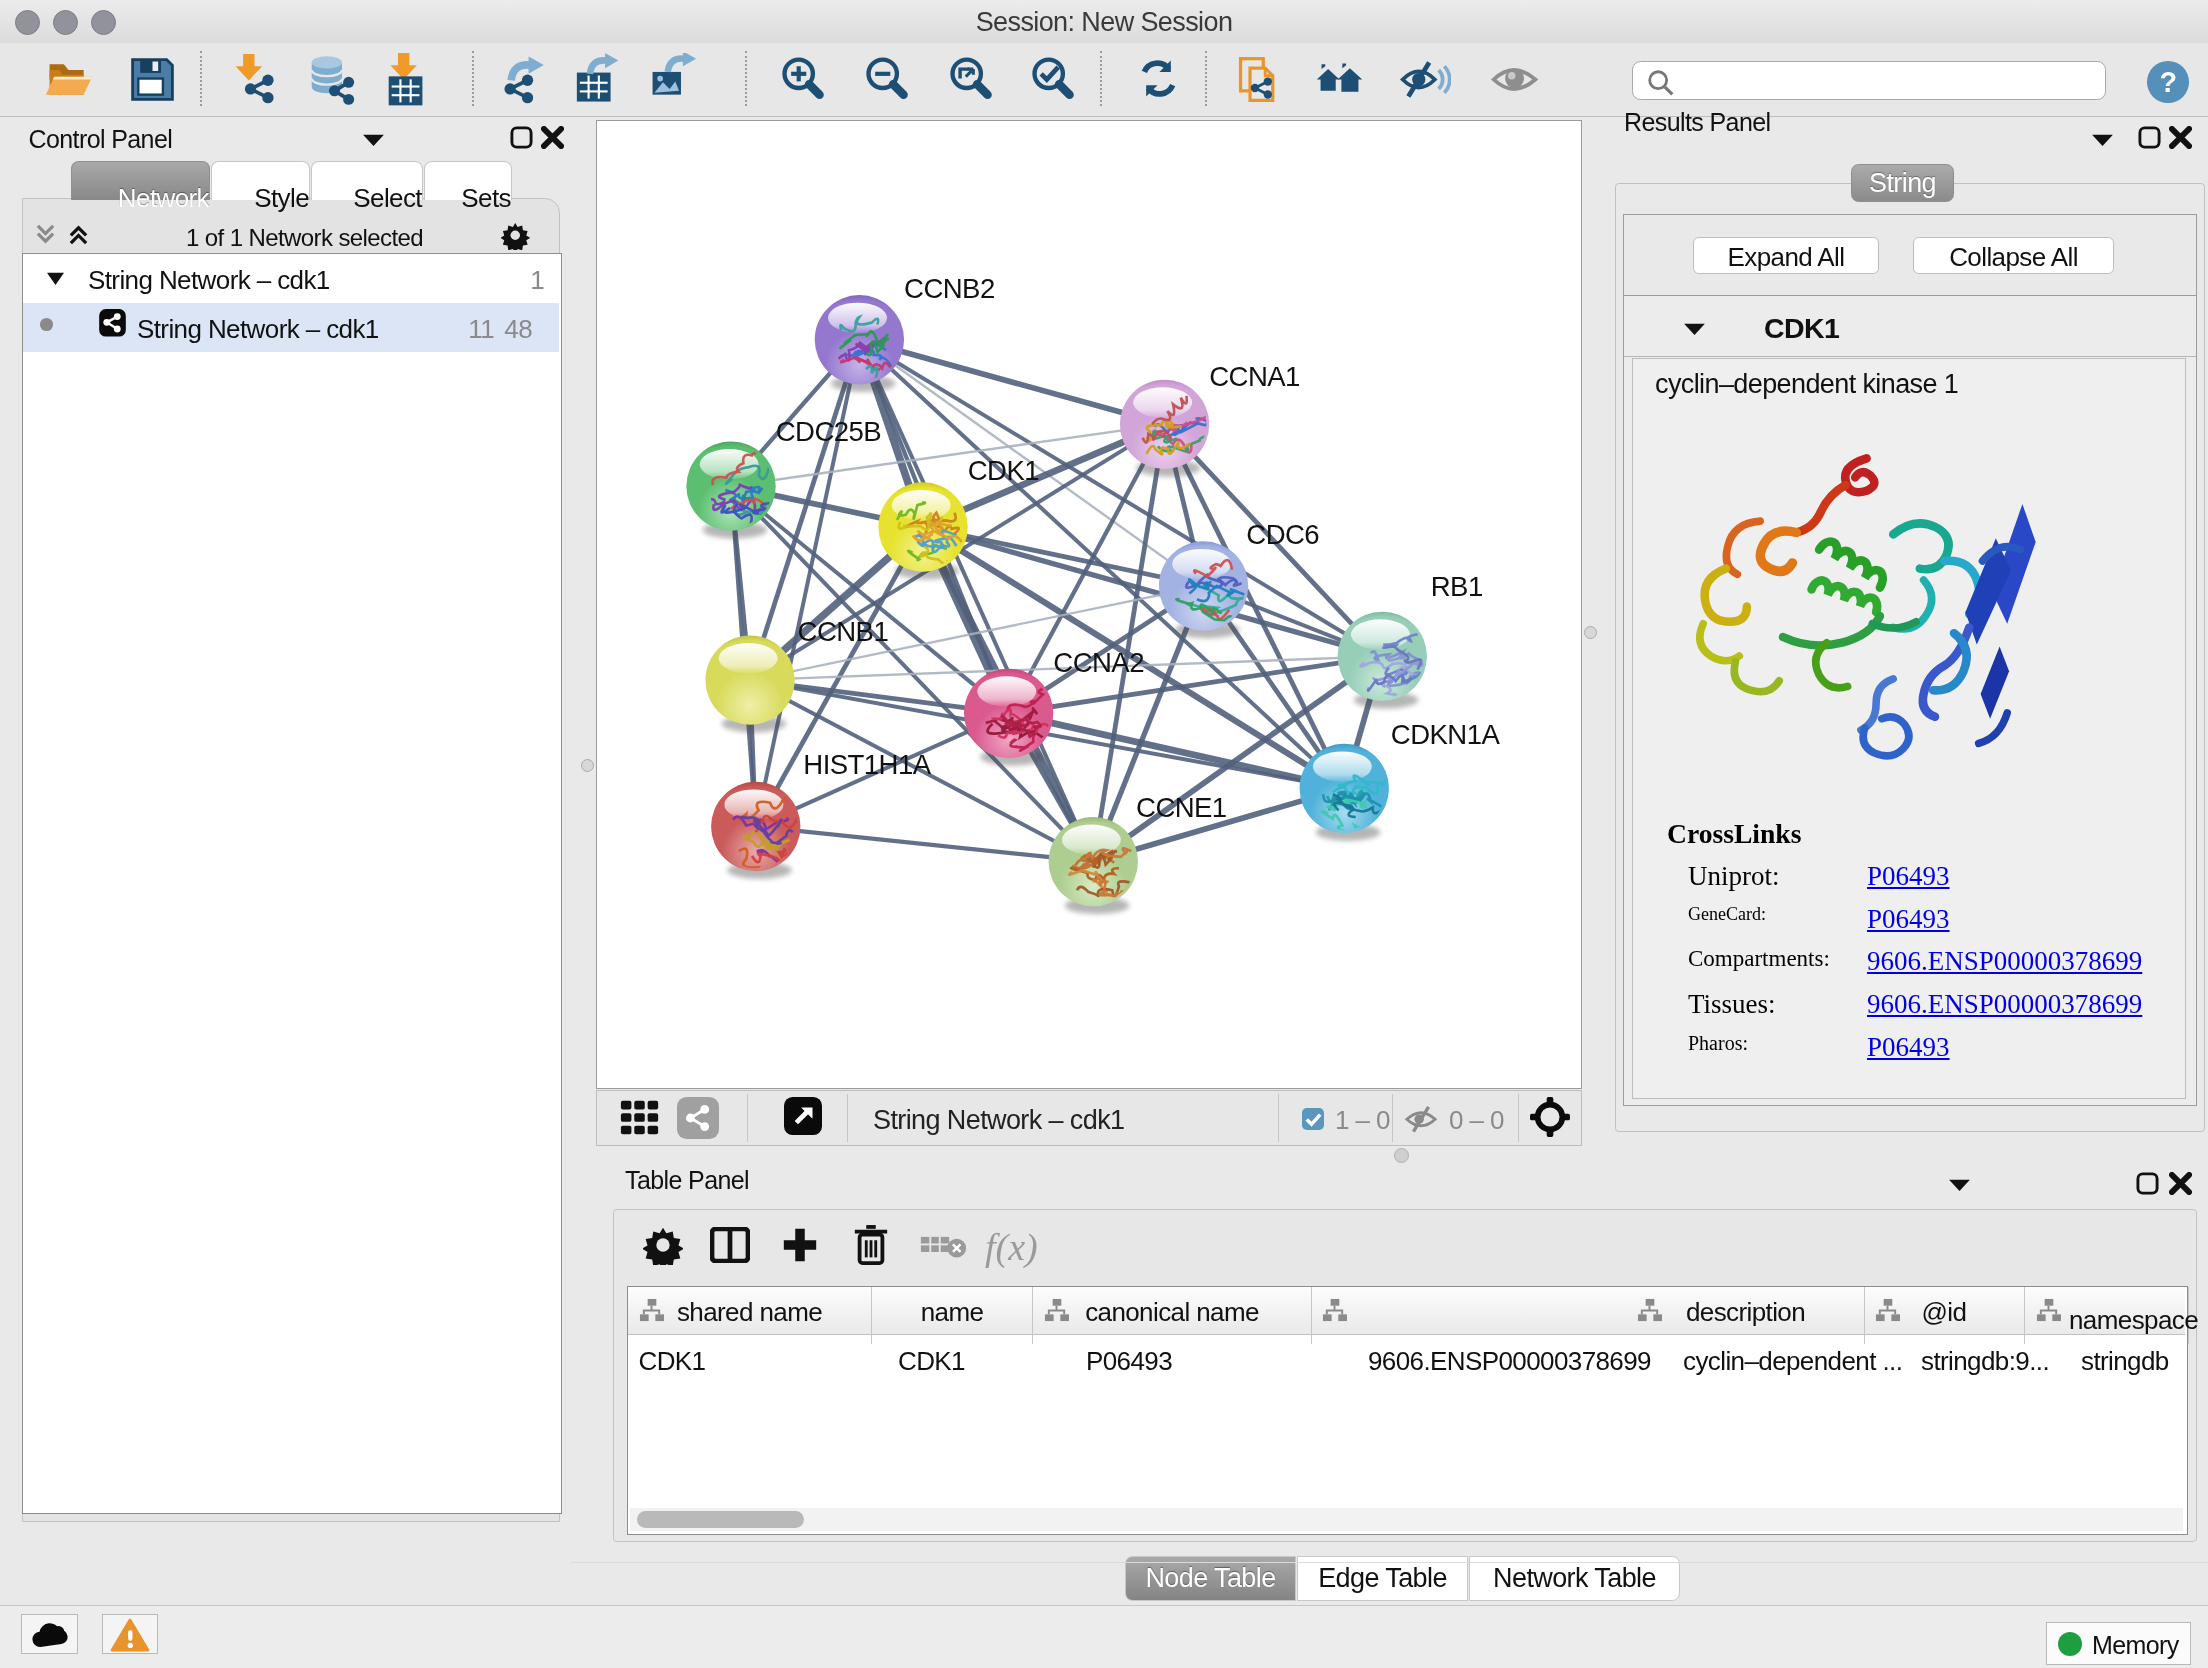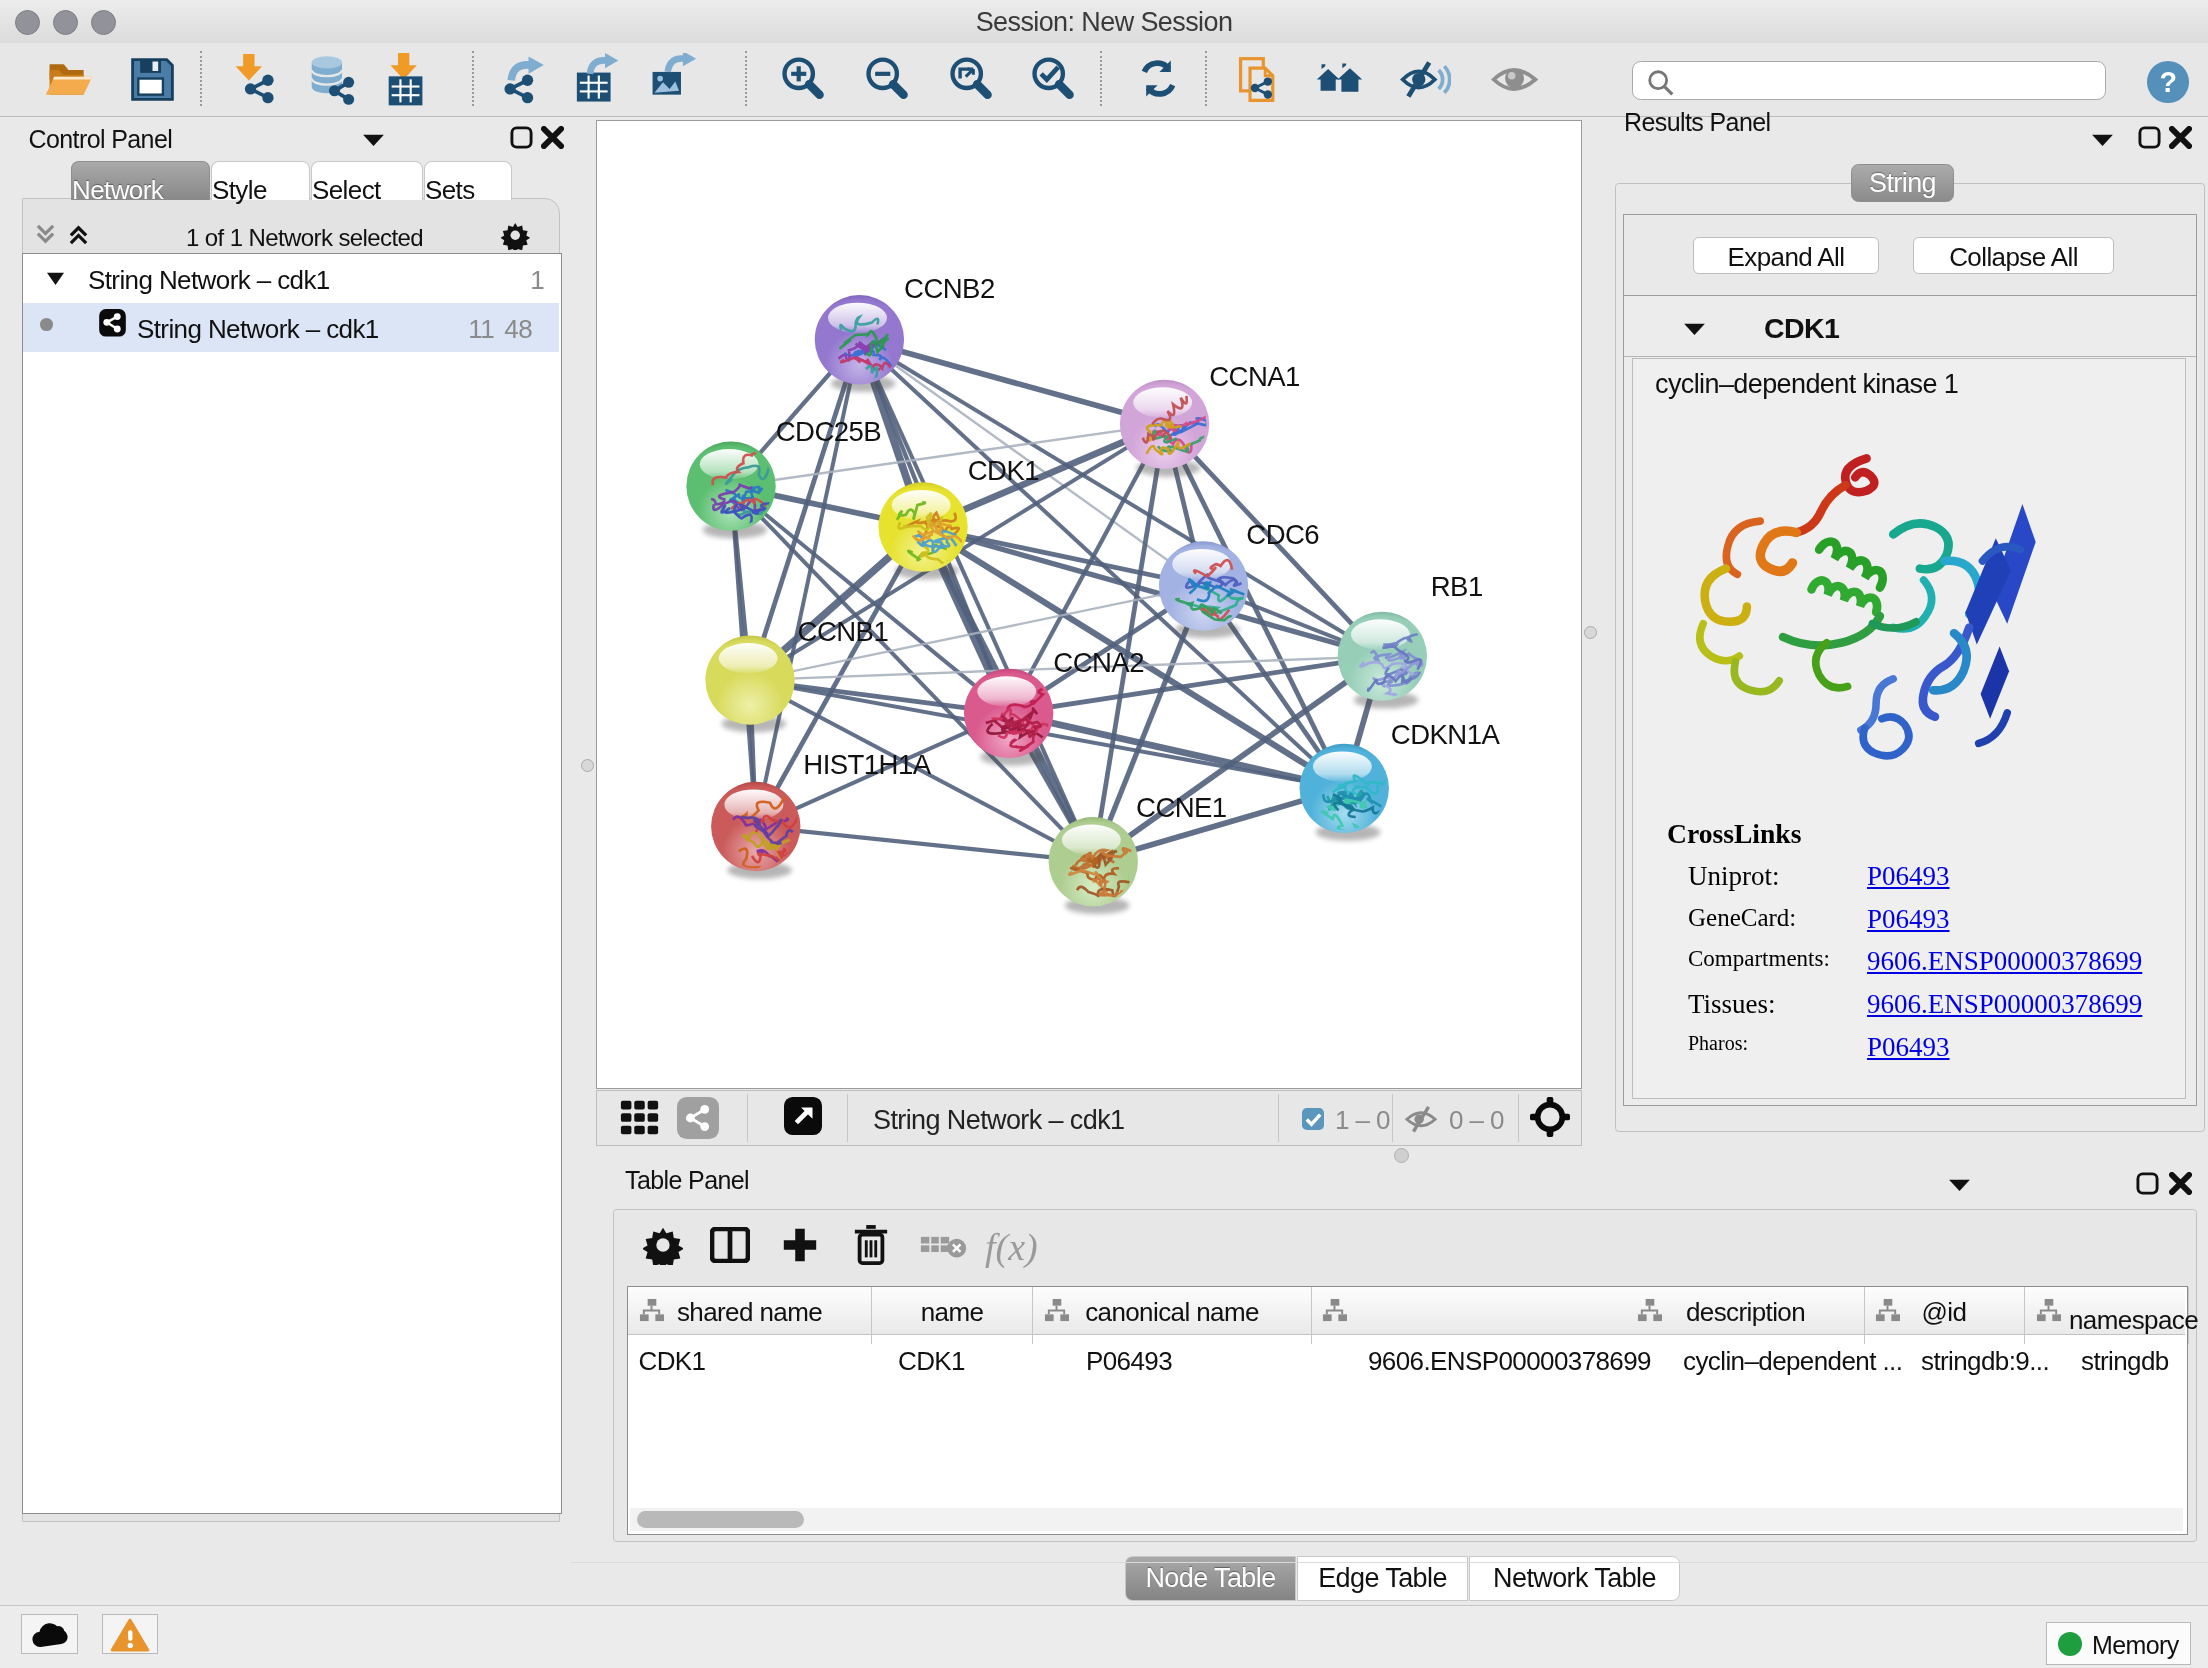--- a/index.html
+++ b/index.html
@@ -25,22 +25,22 @@
 #searchbox { position:absolute; left:1632px; top:61px; width:474px; height:39px;
   background:#fff; border:1.9px solid #a9a9a9; border-radius:8.6px; }
 
 
 .pheader { font-size:25px; color:#111; }
 
 
 #cp-title { position:absolute; left:28.5px; top:125px; }
 #cp-tabzone { position:absolute; left:22px; top:198px; width:538px; height:1324px;
   background:#e3e3e3; border:1px solid #c2c2c2; border-top-right-radius:15px; }
-.tab { position:absolute; top:161px; height:39px; text-align:left; font-size:26px;
-  border:1px solid #c8c8c8; border-bottom:none; border-radius:7.6px 7.6px 0 0; background:#fff; color:#111; padding-top:13px;}
+.tab { position:absolute; top:161px; height:39px; text-align:right; font-size:26px;
+  border:1px solid #c8c8c8; border-bottom:none; border-radius:7.6px 7.6px 0 0; background:#fff; color:#111; padding-top:21px;}
 .tabsel { background:linear-gradient(#a9a9a9,#888888); color:#fff;
   text-shadow:0 -1px 1px rgba(0,0,0,.4); border-color:#909090;}
 #cp-list { position:absolute; left:22px; top:253px; width:540px; height:1261px;
   background:#fff; border:1.9px solid #8c8c8c; }
 .cprow { position:absolute; left:0; width:536px; height:49px; font-size:26px; color:#111; }
 .rownum { position:absolute; top:11.4px; color:#8a8a8a; }
 
 
 #netview { position:absolute; left:596px; top:120px; width:986px; height:969px;
   background:#fff; border:1px solid #9b9b9b; }
@@ -762,21 +762,21 @@
       <path d="M300,196 q20,16 10,40 q-10,22 -32,20" fill="none" stroke="#2888c8" stroke-width="9" stroke-linecap="round"></path>
       <path d="M330,120 q18,-22 40,-12" fill="none" stroke="#2858c0" stroke-width="8" stroke-linecap="round"></path>
       <path d="M356,280 q-8,26 -30,32" fill="none" stroke="#2040b0" stroke-width="8" stroke-linecap="round"></path>
 </svg>
 
   <div class="abs" style="left:1655px; top:369px; font-size:27px; color:#111;">cyclin–dependent kinase 1</div>
 
   <div class="abs serif" style="left:1667px; top:818px; font-size:27.6px; font-weight:bold; color:#000;">CrossLinks</div>
   <div class="abs serif" style="left:1688px; top:861px; font-size:27px;">Uniprot:</div>
   <div class="abs serif" style="left:1867px; top:861px; font-size:27px;"><a class="xlink">P06493</a></div>
-  <div class="abs serif" style="left:1688px; top:904px; font-size:25px;">GeneCard:</div>
+  <div class="abs serif" style="left:1688px; top:904px; font-size:18px;">GeneCard:</div>
   <div class="abs serif" style="left:1867px; top:904px; font-size:27px;"><a class="xlink">P06493</a></div>
   <div class="abs serif" style="left:1688px; top:946px; font-size:23px;">Compartments:</div>
   <div class="abs serif" style="left:1867px; top:946px; font-size:27px;"><a class="xlink">9606.ENSP00000378699</a></div>
   <div class="abs serif" style="left:1688px; top:989px; font-size:27px;">Tissues:</div>
   <div class="abs serif" style="left:1867px; top:989px; font-size:27px;"><a class="xlink">9606.ENSP00000378699</a></div>
   <div class="abs serif" style="left:1688px; top:1032px; font-size:20px;">Pharos:</div>
   <div class="abs serif" style="left:1867px; top:1032px; font-size:27px;"><a class="xlink">P06493</a></div>
 
   <div id="tp-title" class="pheader">Table Panel</div>
   <div id="tp-box"></div>

